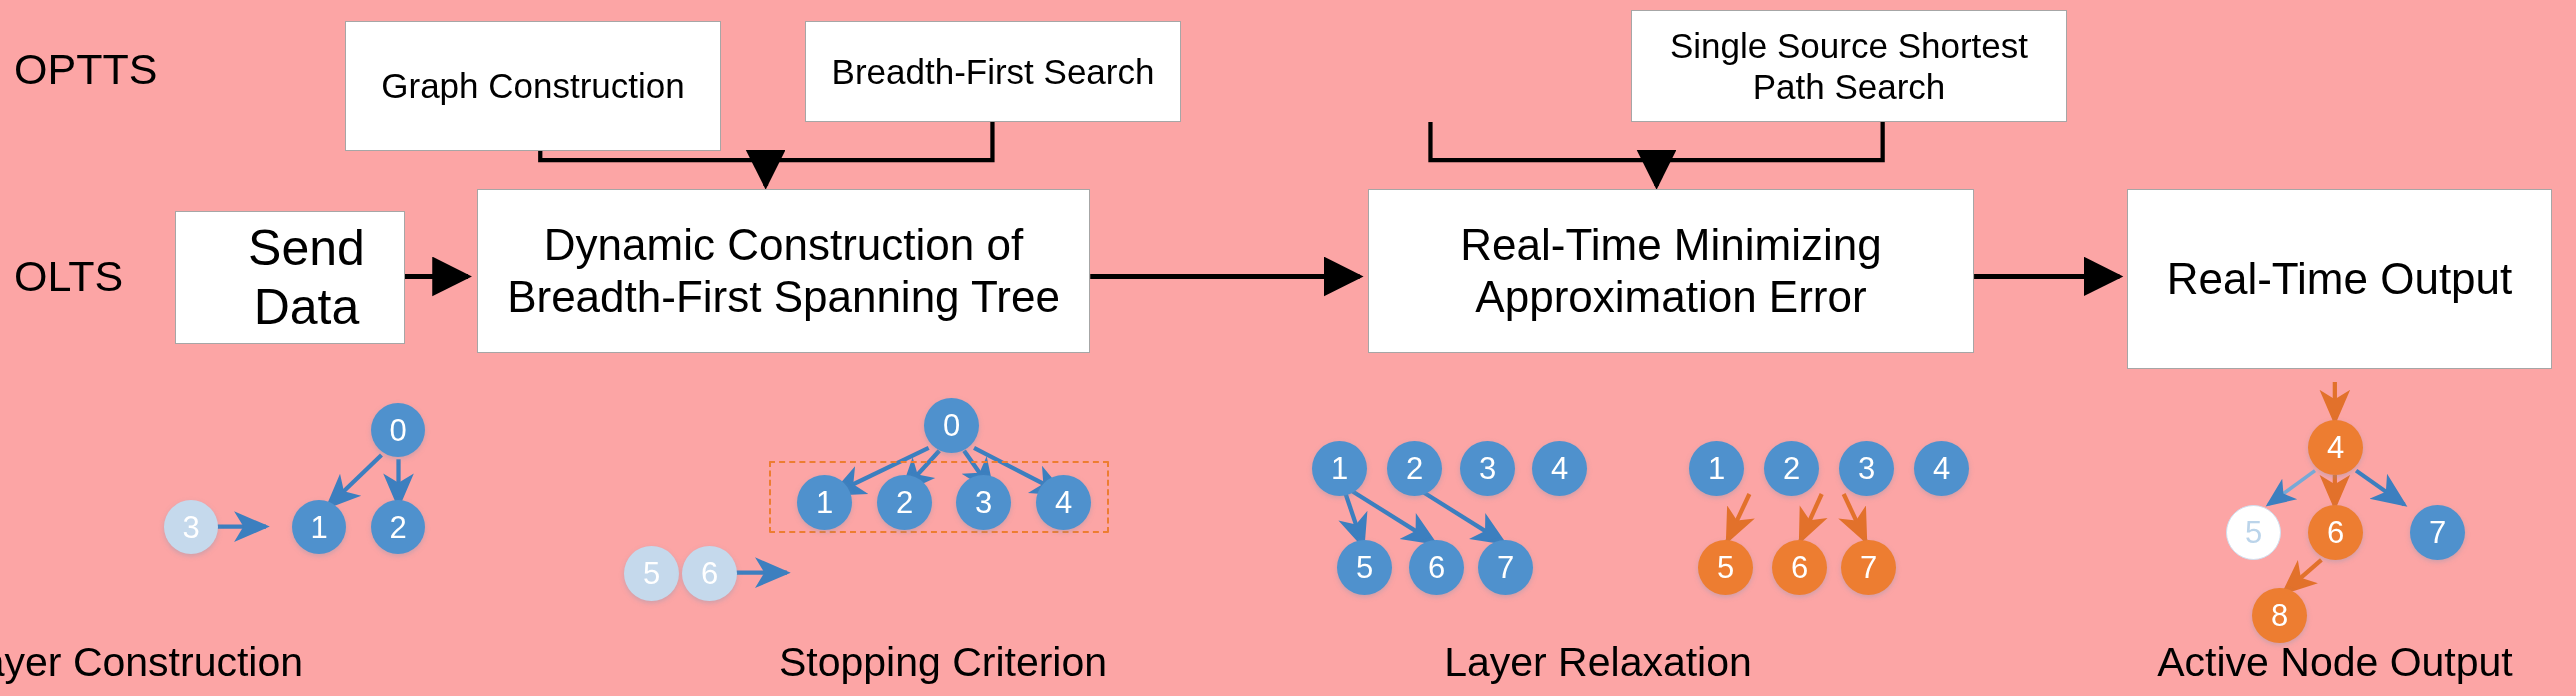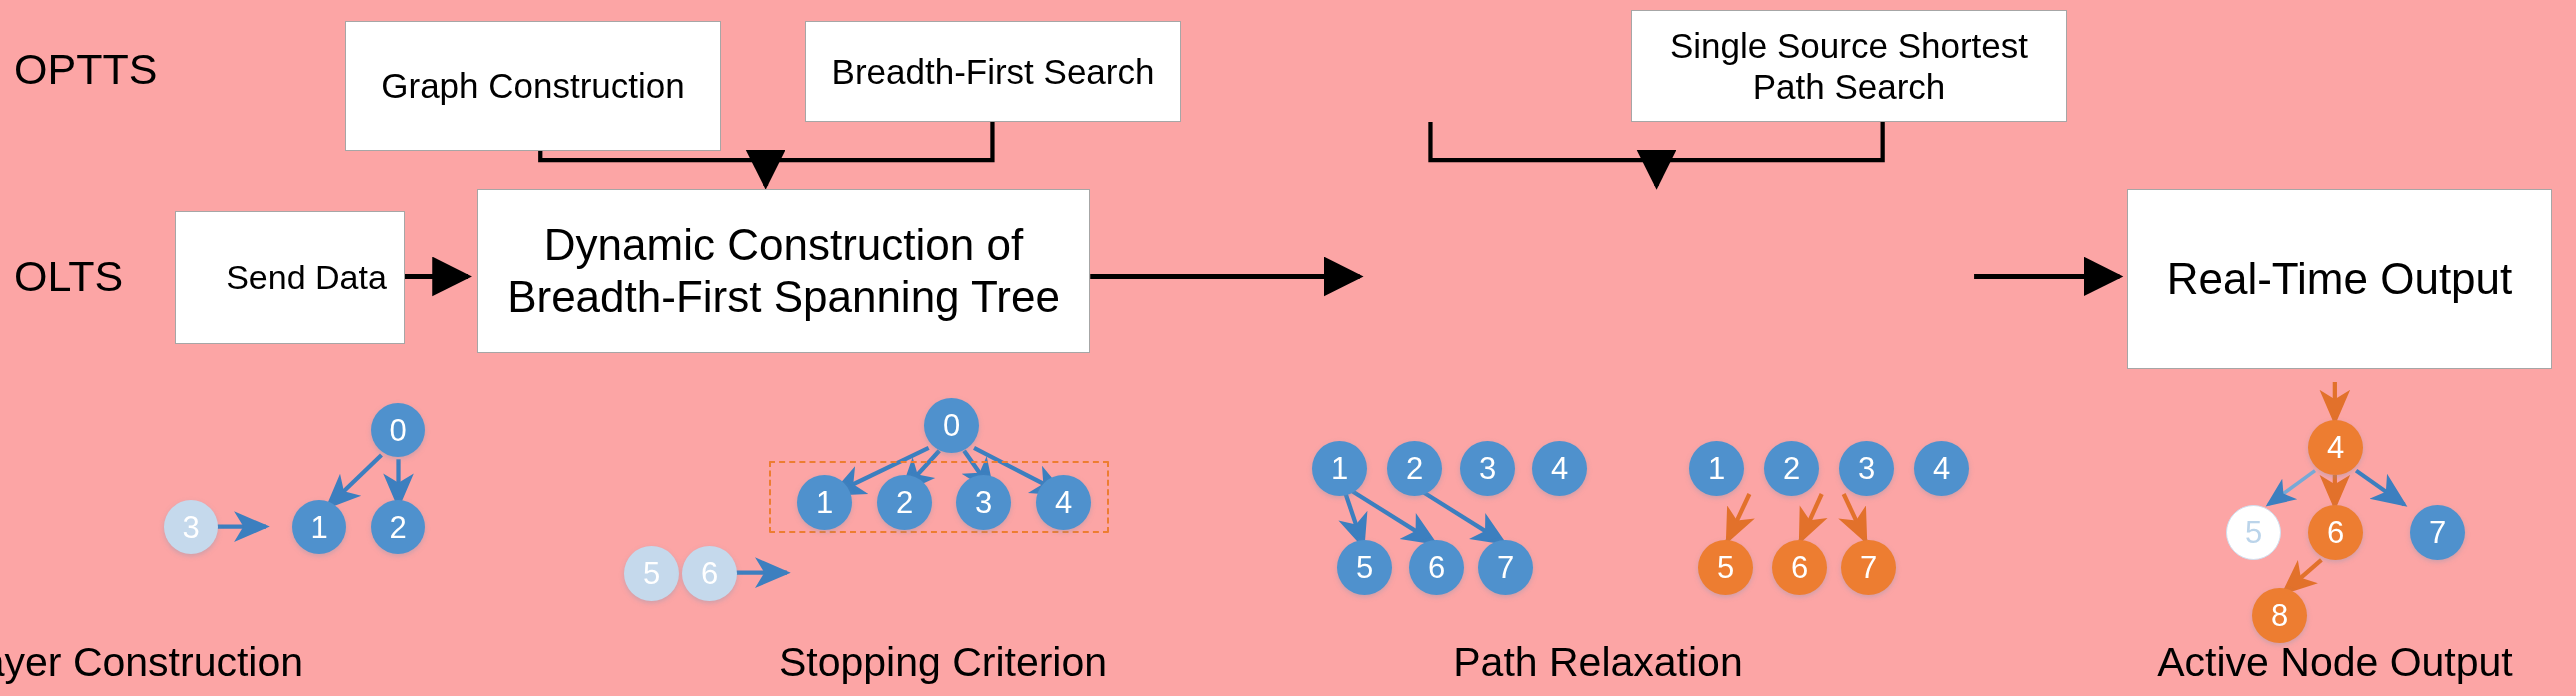--- a/index.html
+++ b/index.html
@@ -11,21 +11,21 @@
     font-family:"Liberation Sans",sans-serif;white-space:nowrap;
   }
 
   .pbox{
     position:absolute;box-sizing:border-box;background:#ffffff;
     border:1.4px solid #a6a6a6;
     display:flex;align-items:center;justify-content:center;text-align:center;
     font-size:35px;line-height:1.18;color:#000;padding:2.8px 7px;
   }
   .pbox.big{font-size:44px;}
-  .pbox.mid{font-size:34px;padding-left:40px;}
+  .pbox.mid{font-size:50px;padding-left:40px;}
 
   .svg-layer{position:absolute;left:0;top:0;width:2576px;height:696px;overflow:visible;pointer-events:none;}
 
   .panel-caption{
     position:absolute;font-size:41px;line-height:41px;white-space:nowrap;
     color:#000;text-align:center;transform:translateX(-50%);
   }
 
   .node{
     position:absolute;box-sizing:border-box;border-radius:50%;
@@ -115,20 +115,21 @@
 
   <div class="row-label" style="left:14px;top:48px;">OPTTS</div>
   <div class="row-label" style="left:14px;top:255px;">OLTS</div>
 
   <div class="pbox" style="left:345px;top:21px;width:376px;height:130px;">Graph Construction</div>
   <div class="pbox" style="left:805px;top:21px;width:376px;height:101px;">Breadth-First Search</div>
   <div class="pbox" style="left:1631px;top:10px;width:436px;height:112px;">Single Source Shortest Path Search</div>
 
   <div class="pbox mid" style="left:175px;top:211px;width:230px;height:133px;">Send Data</div>
   <div class="pbox big" style="left:477px;top:189px;width:613px;height:164px;">Dynamic Construction of Breadth-First Spanning Tree</div>
+  <div class="pbox big" style="left:1368px;top:189px;width:606px;height:164px;">Real-Time Minimizing Approximation Error</div>
   <div class="pbox big" style="left:2127px;top:189px;width:425px;height:180px;">Real-Time Output</div>
 
   <div class="node pale" style="left:164px;top:500px;width:54px;height:54px;">3</div>
   <div class="node blue" style="left:371px;top:403px;width:54px;height:54px;">0</div>
   <div class="node blue" style="left:292px;top:500px;width:54px;height:54px;">1</div>
   <div class="node blue" style="left:371px;top:500px;width:54px;height:54px;">2</div>
   <div class="panel-caption" style="left:131px;top:642px;">Layer Construction</div>
 
   <div class="dashbox" style="left:769px;top:461px;width:340px;height:72px;"></div>
   <div class="node blue" style="left:924px;top:398px;width:55px;height:55px;">0</div>
@@ -148,21 +149,21 @@
   <div class="node blue" style="left:1409px;top:540px;width:55px;height:55px;">6</div>
   <div class="node blue" style="left:1478px;top:540px;width:55px;height:55px;">7</div>
 
   <div class="node blue" style="left:1689px;top:441px;width:55px;height:55px;">1</div>
   <div class="node blue" style="left:1764px;top:441px;width:55px;height:55px;">2</div>
   <div class="node blue" style="left:1839px;top:441px;width:55px;height:55px;">3</div>
   <div class="node blue" style="left:1914px;top:441px;width:55px;height:55px;">4</div>
   <div class="node orange" style="left:1698px;top:540px;width:55px;height:55px;">5</div>
   <div class="node orange" style="left:1772px;top:540px;width:55px;height:55px;">6</div>
   <div class="node orange" style="left:1841px;top:540px;width:55px;height:55px;">7</div>
-  <div class="panel-caption" style="left:1598px;top:642px;">Path Relaxation</div>
+  <div class="panel-caption" style="left:1598px;top:642px;">Layer Relaxation</div>
 
   <div class="node orange" style="left:2308px;top:420px;width:55px;height:55px;">4</div>
   <div class="node hollow" style="left:2226px;top:505px;width:55px;height:55px;">5</div>
   <div class="node orange" style="left:2308px;top:505px;width:55px;height:55px;">6</div>
   <div class="node blue" style="left:2410px;top:505px;width:55px;height:55px;">7</div>
   <div class="node orange" style="left:2252px;top:588px;width:55px;height:55px;">8</div>
   <div class="panel-caption" style="left:2335px;top:642px;">Active Node Output</div>
 
 </div>
 

